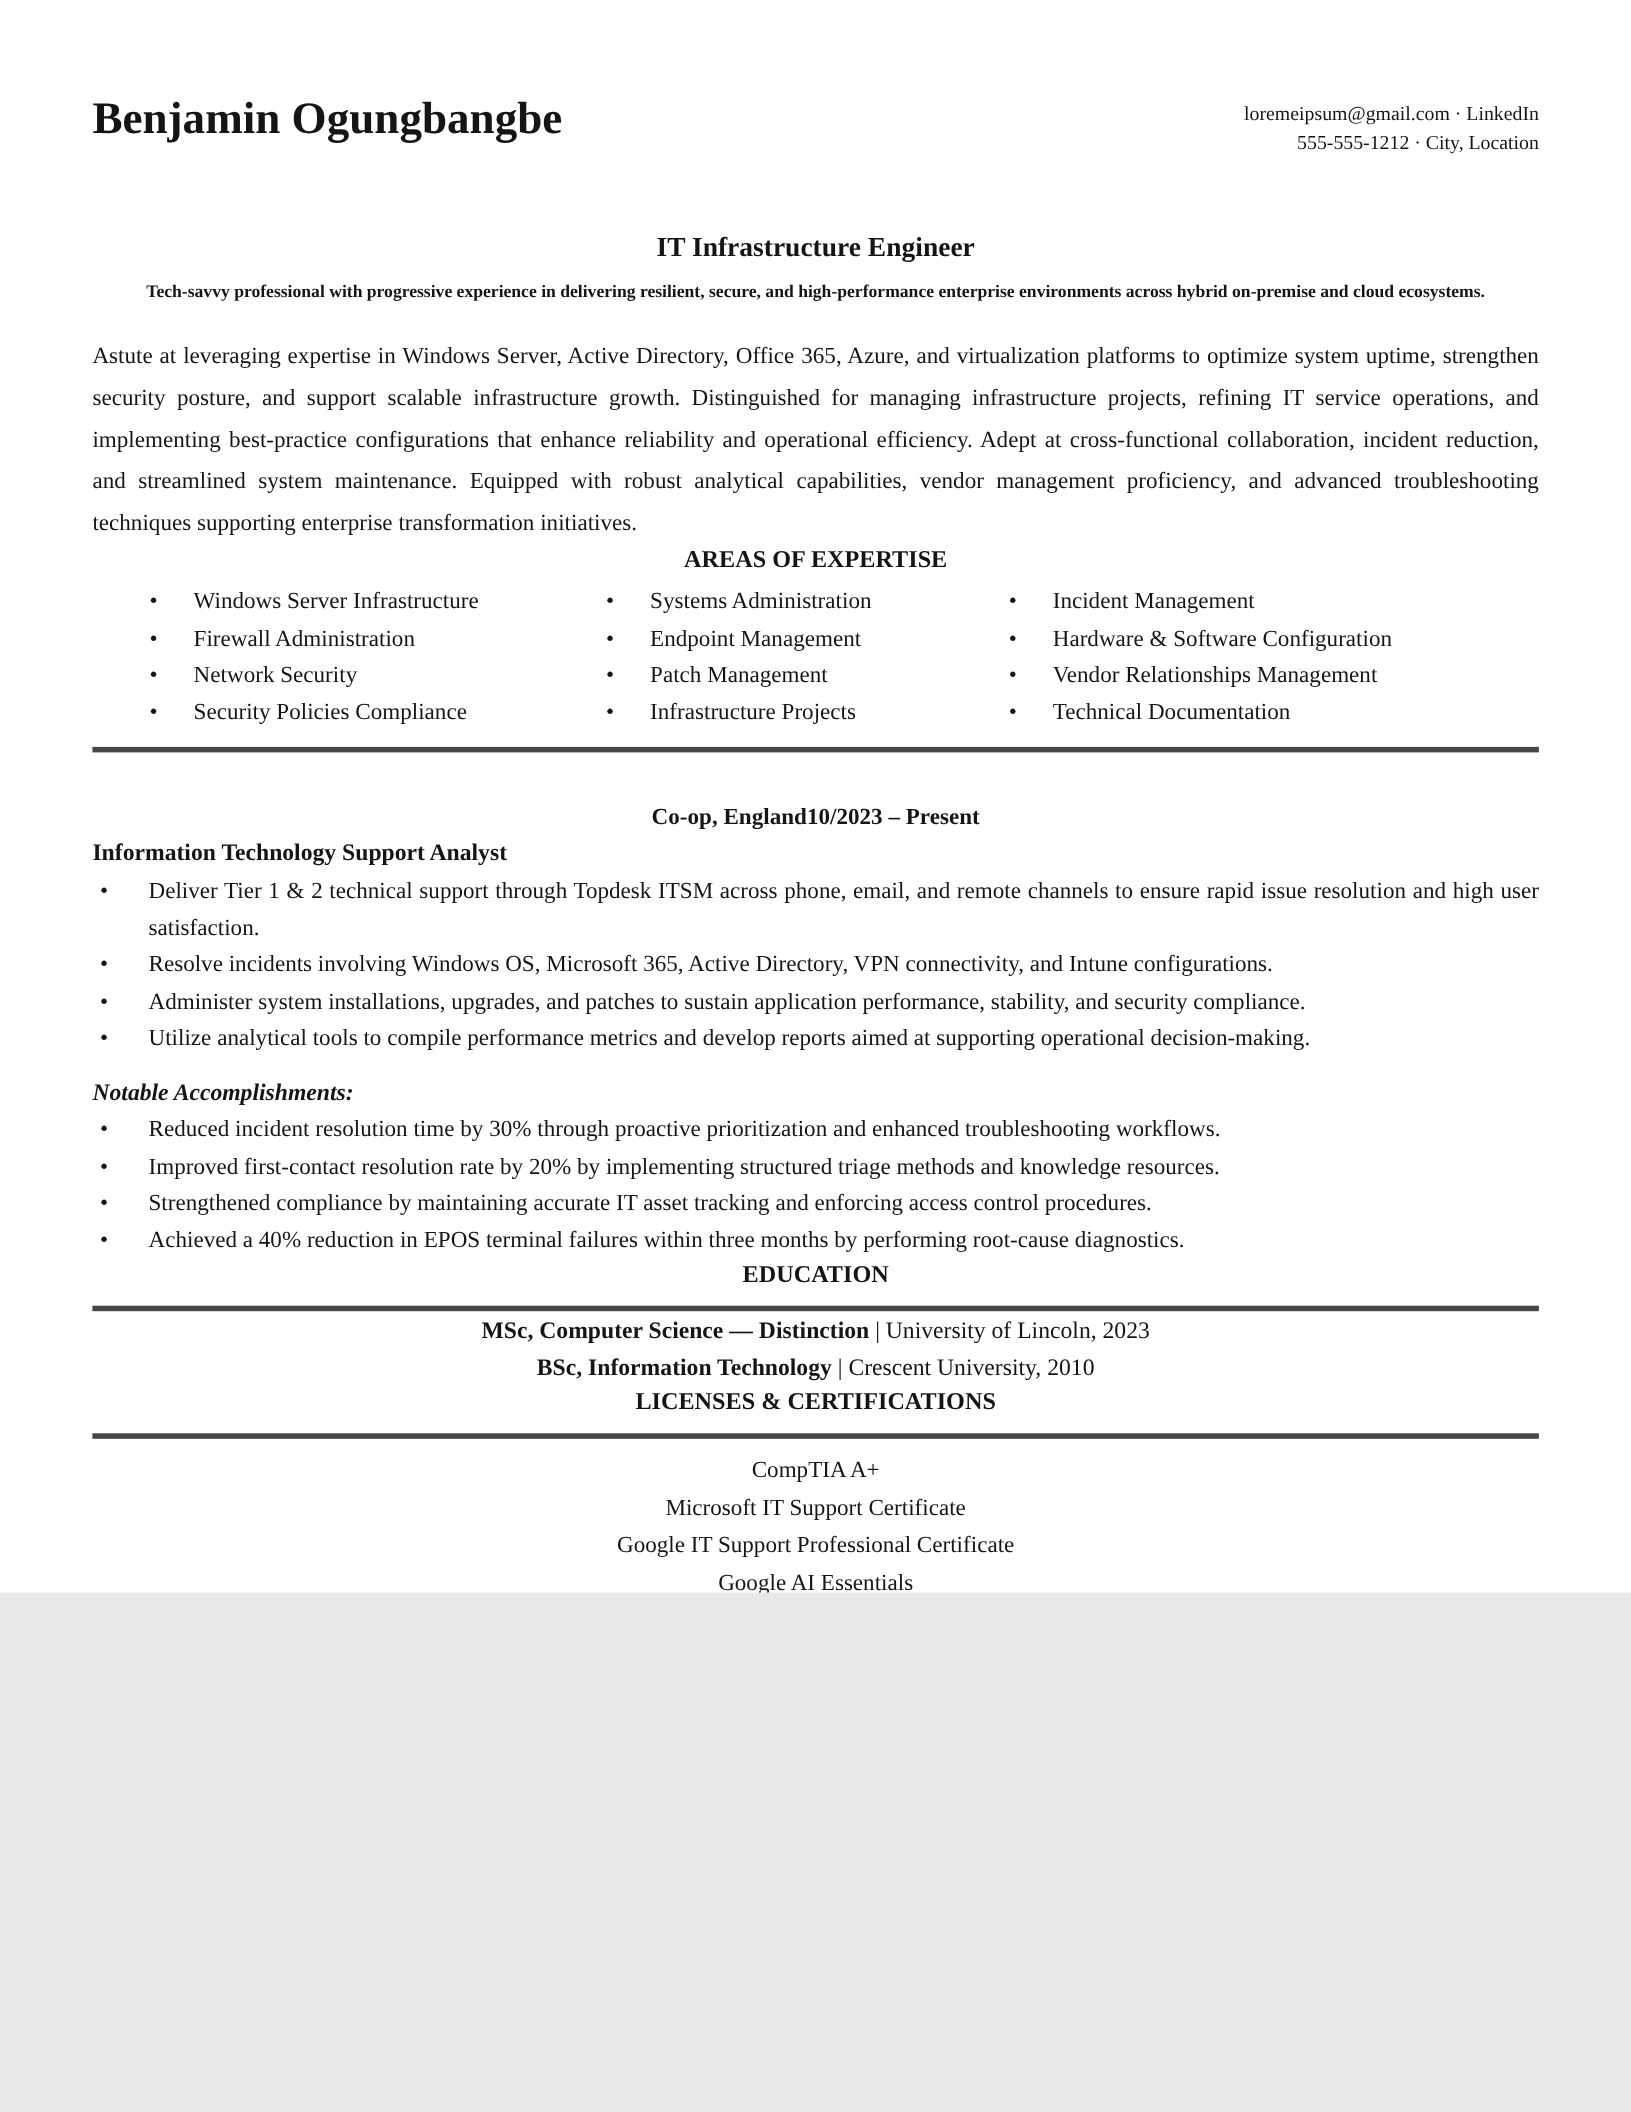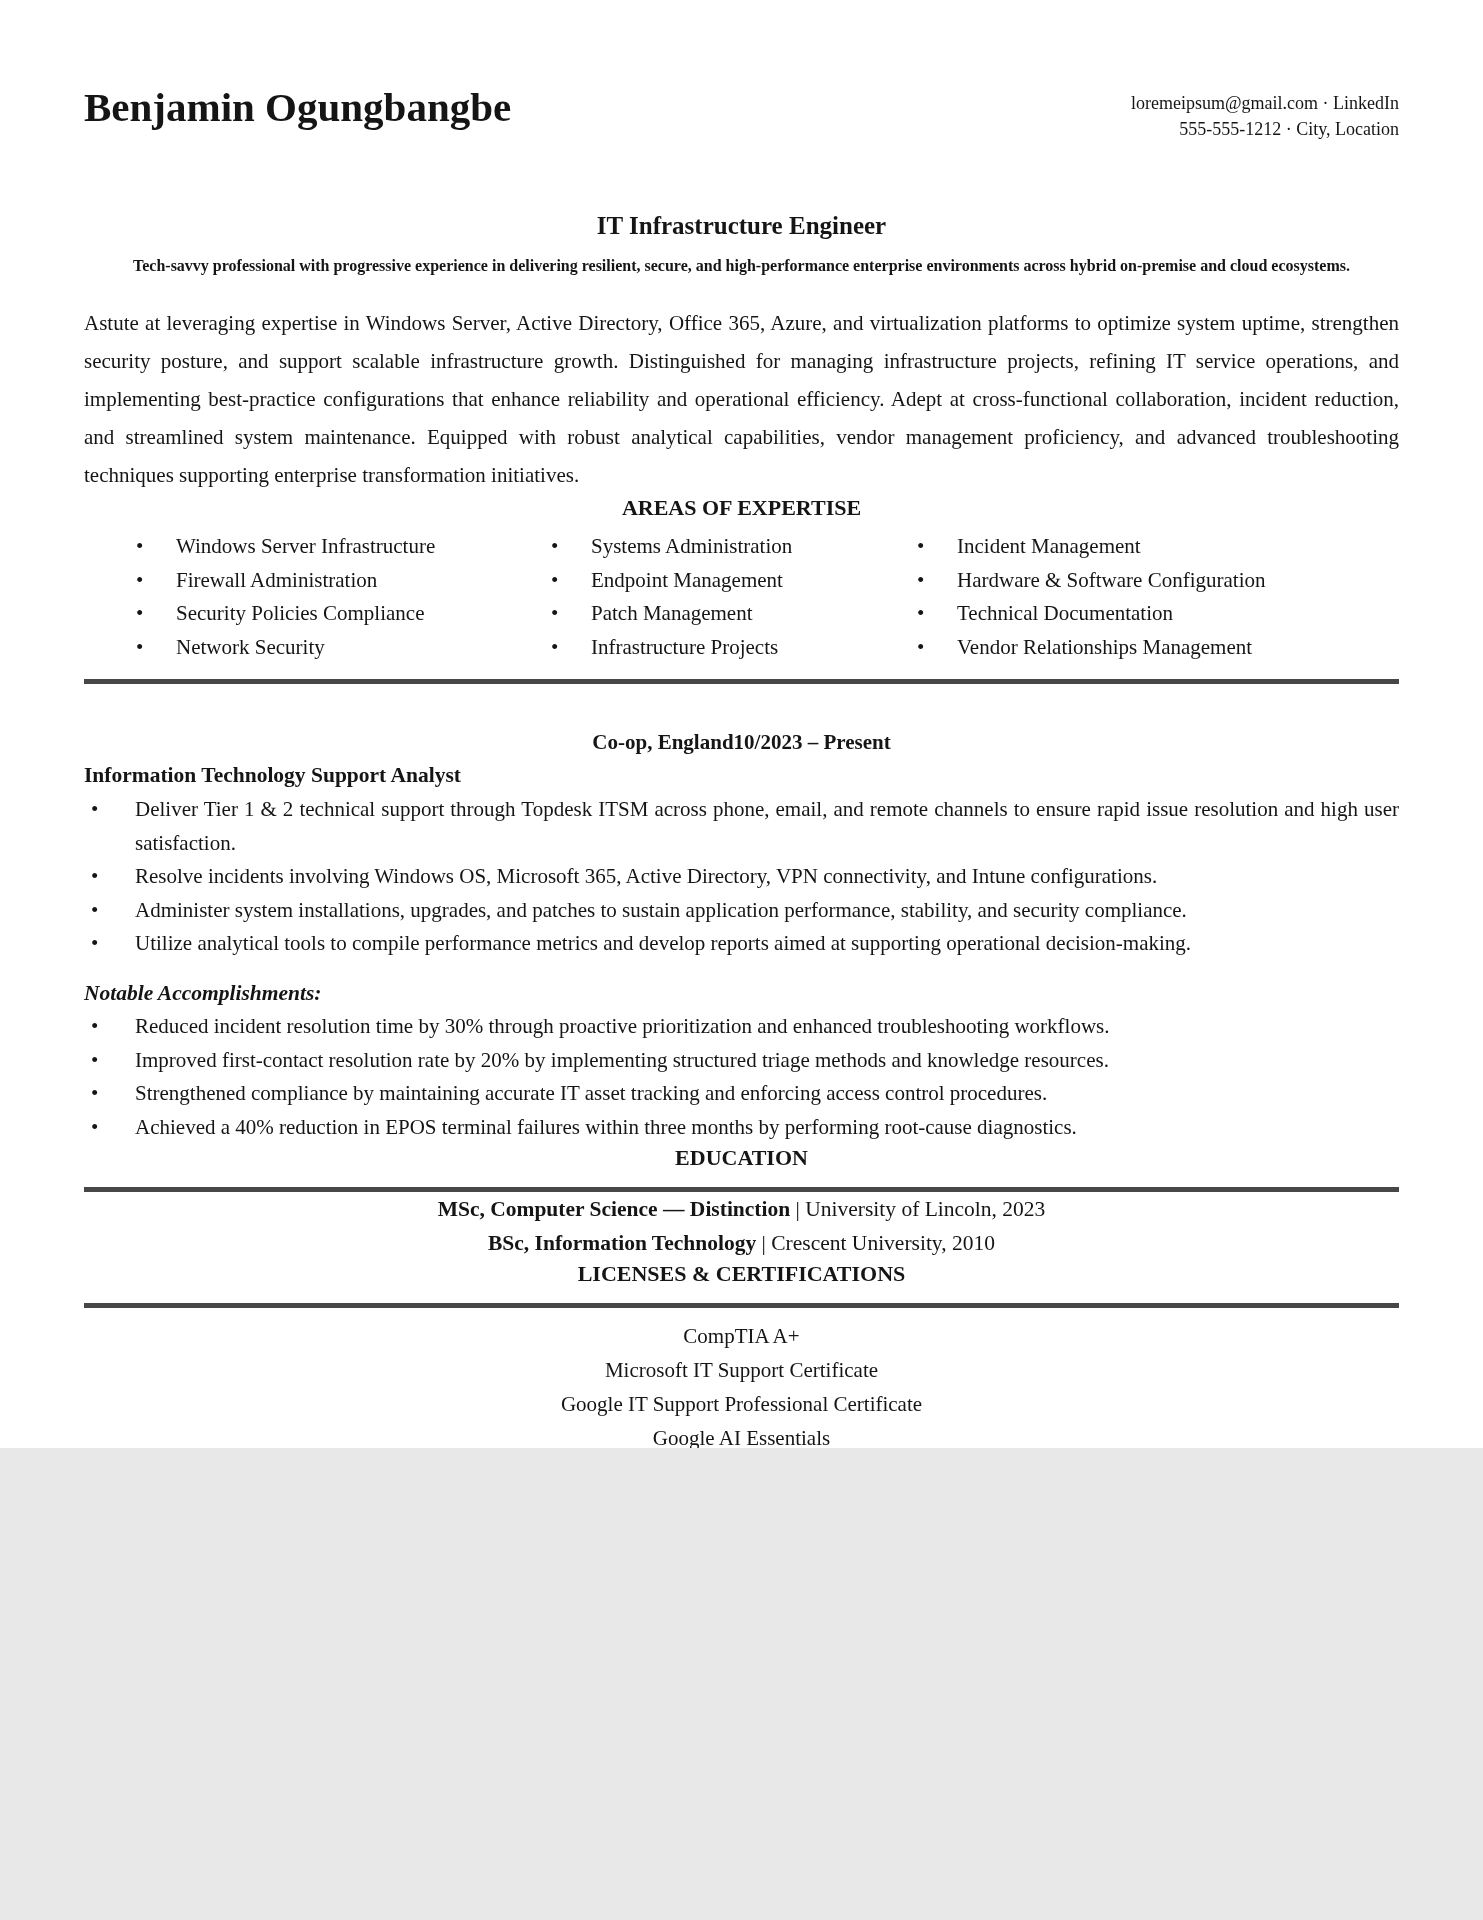--- a/index.html
+++ b/index.html
@@ -84,34 +84,34 @@
     <div class="title">IT Infrastructure Engineer</div>
     <div class="tagline">Tech-savvy professional with progressive experience in delivering resilient, secure, and high-performance enterprise environments across hybrid on-premise and cloud ecosystems.</div>
 
     <p class="summary">Astute at leveraging expertise in Windows Server, Active Directory, Office 365, Azure, and virtualization platforms to optimize system uptime, strengthen security posture, and support scalable infrastructure growth. Distinguished for managing infrastructure projects, refining IT service operations, and implementing best-practice configurations that enhance reliability and operational efficiency. Adept at cross-functional collaboration, incident reduction, and streamlined system maintenance. Equipped with robust analytical capabilities, vendor management proficiency, and advanced troubleshooting techniques supporting enterprise transformation initiatives.</p>
 
     <h2 class="section-heading expertise-heading">AREAS OF EXPERTISE</h2>
     <div class="expertise-grid">
       <ul>
         <li>Windows Server Infrastructure</li>
         <li>Firewall Administration</li>
+        <li>Network Security</li>
         <li>Security Policies Compliance</li>
-        <li>Network Security</li>
       </ul>
       <ul>
         <li>Systems Administration</li>
         <li>Endpoint Management</li>
         <li>Patch Management</li>
         <li>Infrastructure Projects</li>
       </ul>
       <ul>
         <li>Incident Management</li>
         <li>Hardware &amp; Software Configuration</li>
+        <li>Vendor Relationships Management</li>
         <li>Technical Documentation</li>
-        <li>Vendor Relationships Management</li>
       </ul>
     </div>
 
     <div class="rule rule-exp"></div>
 
     <div class="exp-header">
       <span>Co-op, England</span>
       <span>10/2023 – Present</span>
     </div>
     <div class="role">Information Technology Support Analyst</div>

